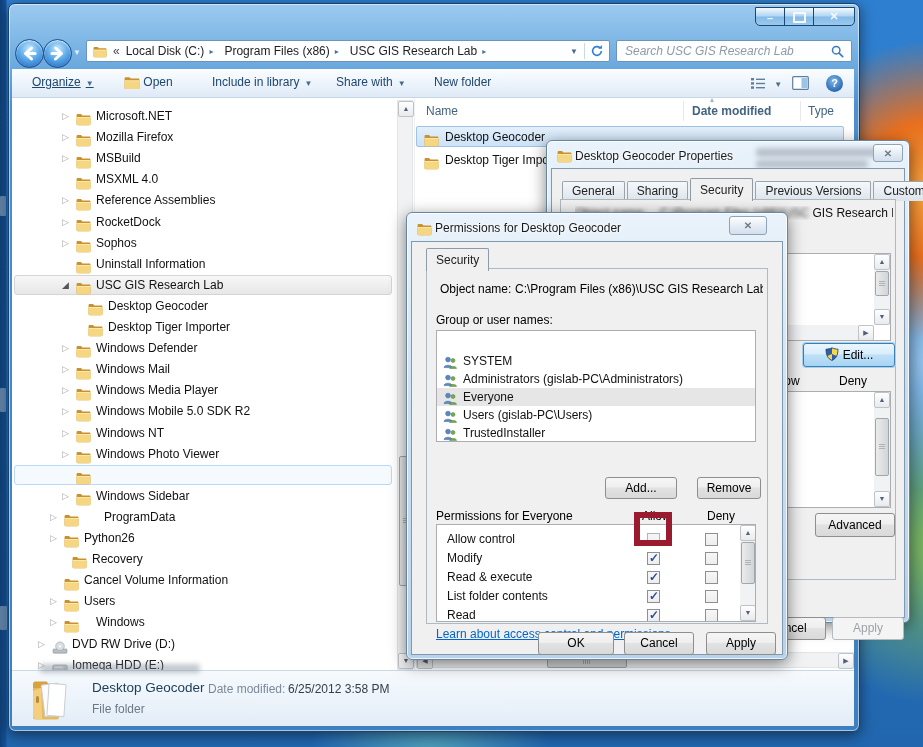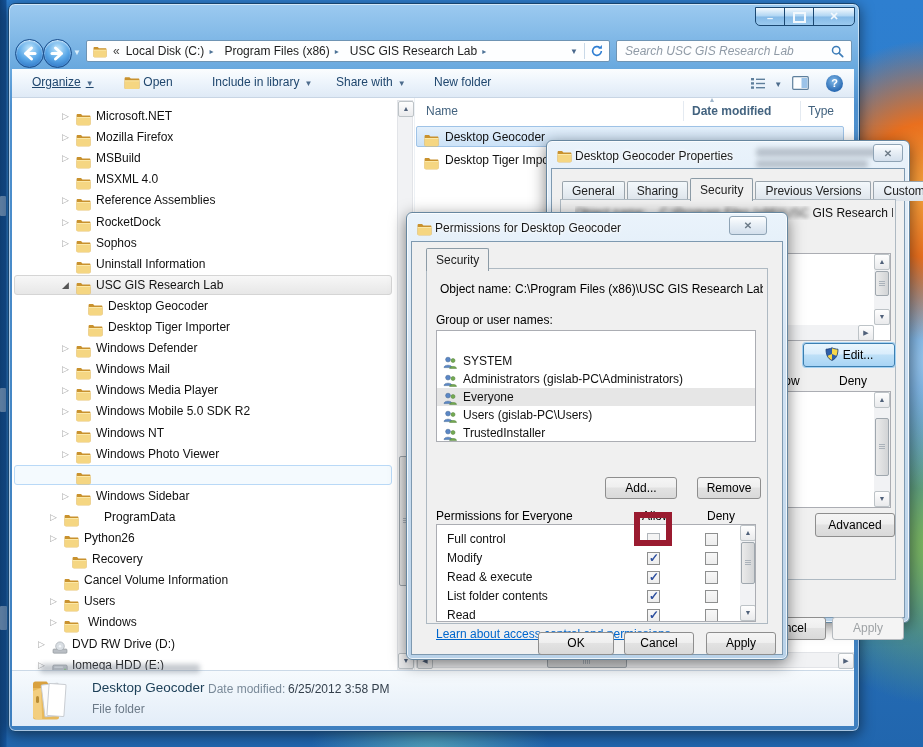--- a/index.html
+++ b/index.html
@@ -416,21 +416,21 @@
           </svg></span>
        <span class="tlabel" style="left:72px;">Users</span>
      </div>
       <div class="trow" style="top:514.4000000000001px;">
        <span class="texp" style="left:38px;">▷</span>
        <span class="ticon" style="left:52px;"><svg width="15" height="13" viewBox="0 0 16 13.6" style="display:inline-block;vertical-align:middle;">
             <path d="M0.6 2.2 C0.6 1.5 1.1 1 1.8 1 L5.4 1 6.8 2.4 14.3 2.4 C15 2.4 15.4 2.9 15.4 3.6 L15.4 11.6 C15.4 12.4 15 12.8 14.2 12.8 L1.8 12.8 C1 12.8 0.6 12.4 0.6 11.6 Z" fill="#C9922E"></path>
             <path d="M0.6 4.2 L15.4 4.2 15.4 11.6 C15.4 12.4 15 12.8 14.2 12.8 L1.8 12.8 C1 12.8 0.6 12.4 0.6 11.6 Z" fill="#F5D682"></path>
             <path d="M0.6 4.2 L15.4 4.2 15.4 5.1 0.6 5.1 Z" fill="#FCEBB0"></path>
           </svg></span>
-       <span class="tlabel" style="left:76px;">Windows</span>
+       <span class="tlabel" style="left:84px;">Windows</span>
      </div>
       <div class="trow" style="top:535.5px;">
        <span class="texp" style="left:26px;">▷</span>
        <span class="ticon" style="left:40px;"><svg width="16" height="13" viewBox="0 0 16 13" style="vertical-align:middle;">
             <rect x="1" y="8" width="14" height="4.2" rx="1" fill="#B9BEC4" stroke="#8A9096" stroke-width="0.6"></rect>
             <circle cx="8" cy="5.2" r="4.3" fill="#D9DEE3" stroke="#9AA1A8" stroke-width="0.6"></circle>
             <circle cx="8" cy="5.2" r="1.2" fill="#F4F7FA"></circle>
           </svg></span>
        <span class="tlabel" style="left:60px;">DVD RW Drive (D:)</span>
      </div>
@@ -631,21 +631,21 @@
         <span class="lbl" style="left:9px;top:240px;">Permissions for Everyone</span>
         <span class="lbl" style="left:215px;top:240px;">Allow</span>
         <span class="lbl" style="left:280px;top:240px;">Deny</span>
         <div class="listbox" style="left:9px;top:255px;width:320px;height:98px;" id="permList">
           <div class="sb" style="left:303px;top:0;width:16px;height:96px;border:none;">
             <div class="sbbtn" style="left:0;top:0;width:16px;height:16px;">▲</div>
             <div class="sbthumb" style="left:1px;top:17px;width:14px;height:42px;"></div>
             <div class="sbbtn" style="left:0;top:80px;width:16px;height:16px;">▼</div>
           </div>
         <div class="prow" style="top:5px;">
-       <span class="abs" style="left:10px;top:0;">Full control</span>
+       <span class="abs" style="left:10px;top:0;">Allow control</span>
        <span class="cb dis" style="left:210px;top:3px;"></span>
        <span class="cb" style="left:268px;top:3px;"></span>
      </div>
             <div class="prow" style="top:24px;">
        <span class="abs" style="left:10px;top:0;">Modify</span>
        <span class="cb" style="left:210px;top:3px;">
                 <span class="tick">✓</span>
               </span>
        <span class="cb" style="left:268px;top:3px;"></span>
      </div>

